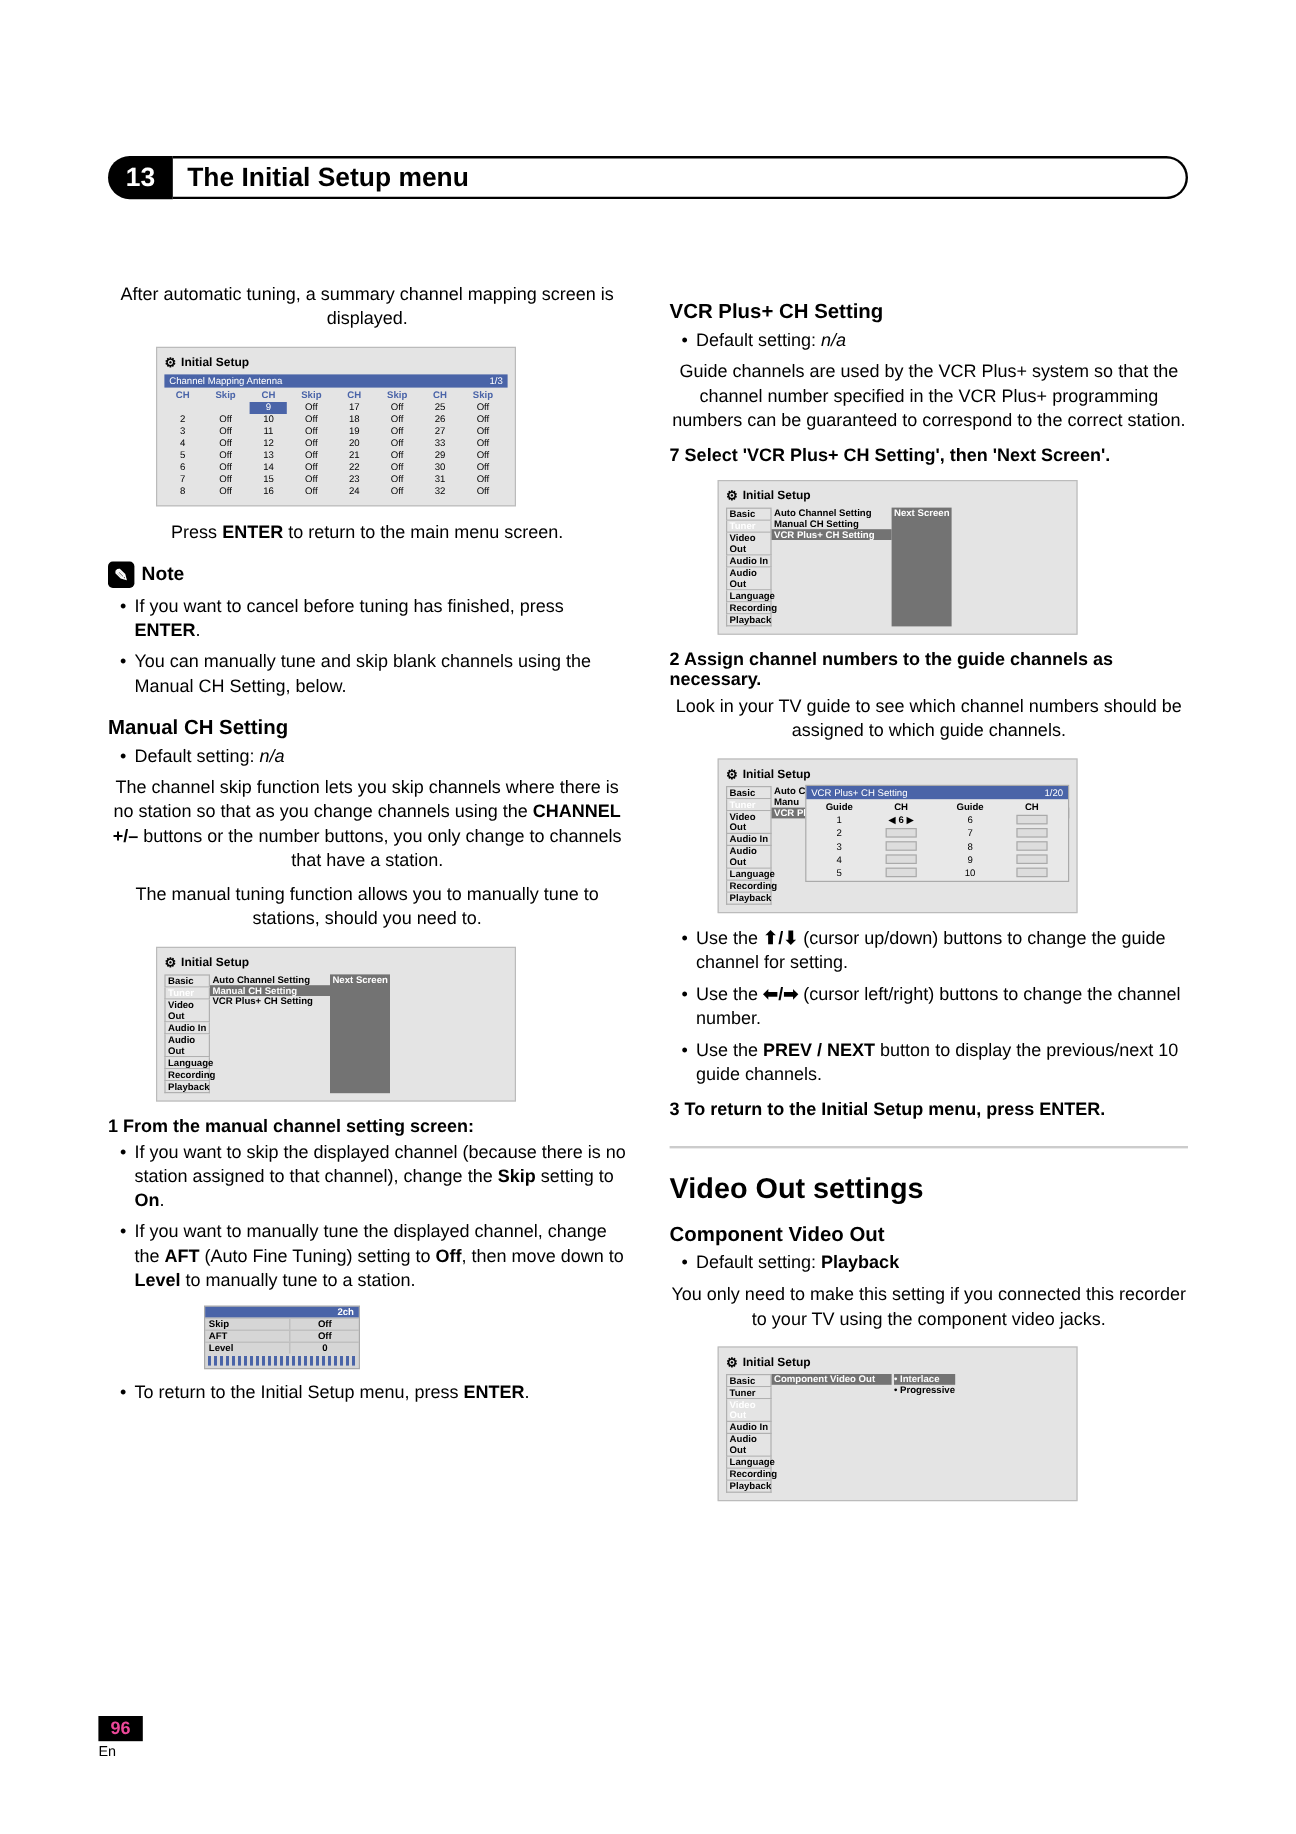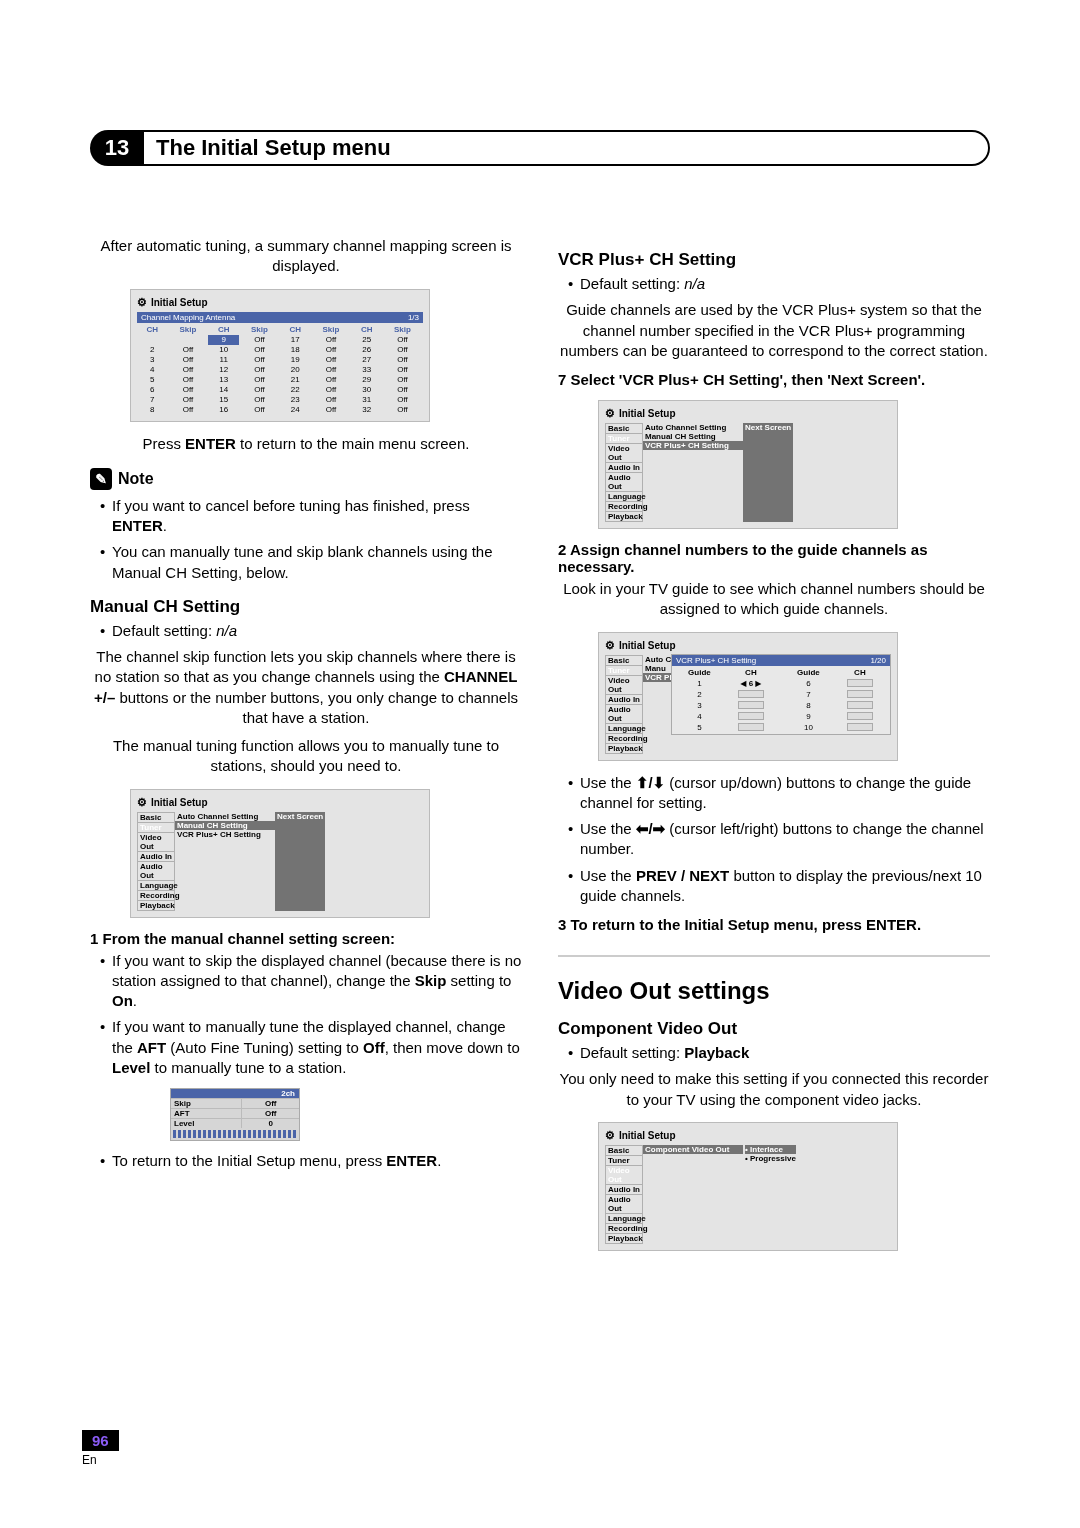--- a/index.html
+++ b/index.html
@@ -93,21 +93,21 @@
   .small-row div:first-child{ width:55%; padding:0 3px; font-weight:700;}
   .small-row div:last-child{ width:45%; text-align:center; font-weight:700; border-left:1px solid #bbb;}
   .level-bar { height:8px; background:repeating-linear-gradient(90deg,#4a64a8 0 3px,#d6d6d6 3px 5px); margin:2px;}
 
   .guide-body { display:flex; font-size:8px;}
   .guide-tbl { flex:1; padding:0 2px;}
   .guide-tbl th, .guide-tbl td { font-size:8px; text-align:center; padding:0 3px;}
   .guide-slot { display:inline-block; width:26px; height:8px; background:#ddd; border:1px solid #aaa; vertical-align:middle;}
 
   .page-foot { position:absolute; bottom:60px; left:82px;}
-  .page-num { background:#000; color:#8b5cf6; padding:2px 10px; font-weight:700; font-size:15px;}
+  .page-num { background:#000; color:#ec4899; padding:2px 10px; font-weight:700; font-size:15px;}
   .page-lang { font-size:12px; }
   .arrow-sym { font-weight:700;}
 </style>
 </head>
 <body>
 
 <div class="chapter-head">
   <div class="chapter-num">13</div>
   <div class="chapter-title-wrap">
     <span class="chapter-title">The Initial Setup menu</span>

